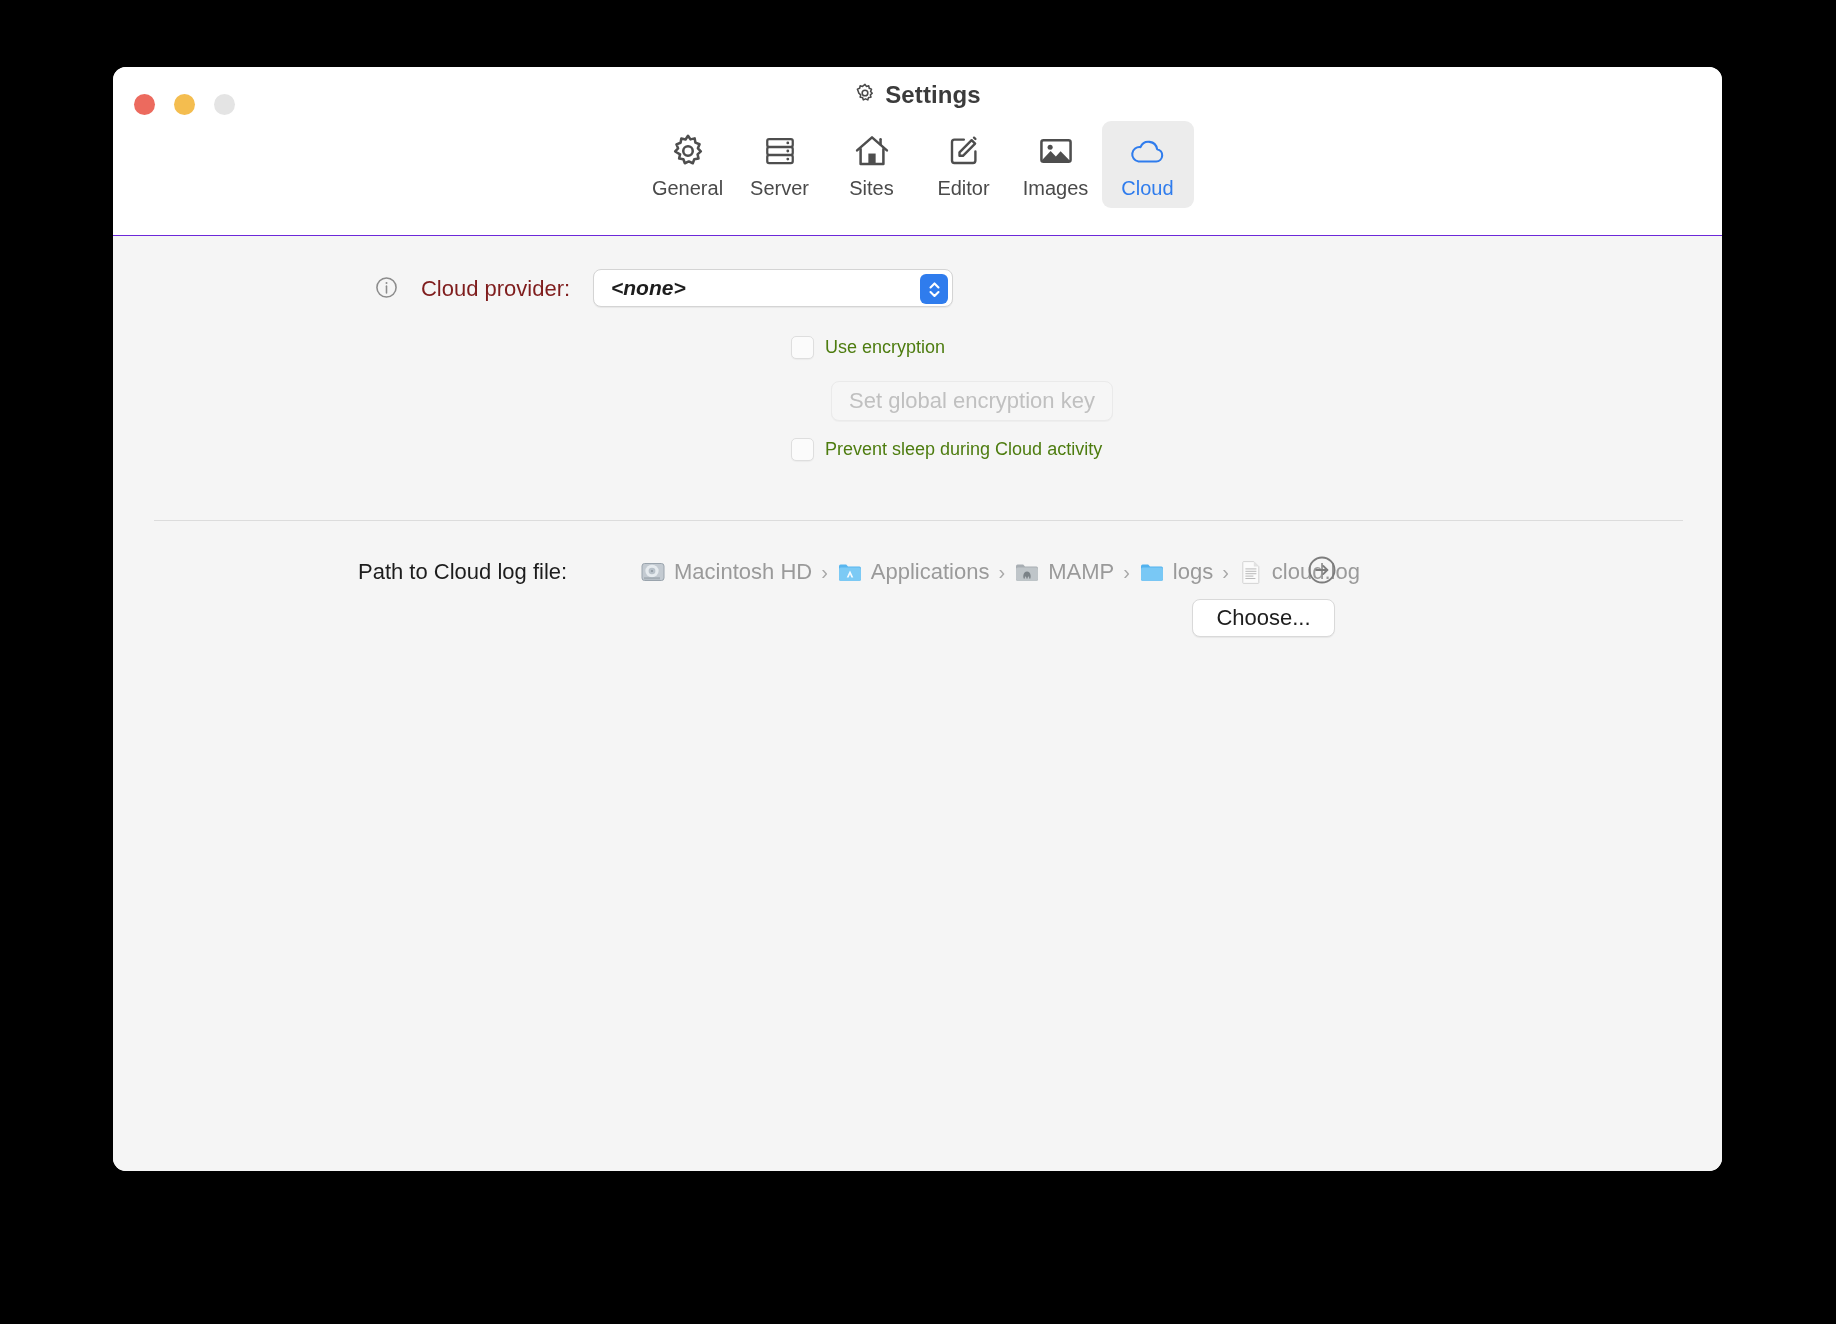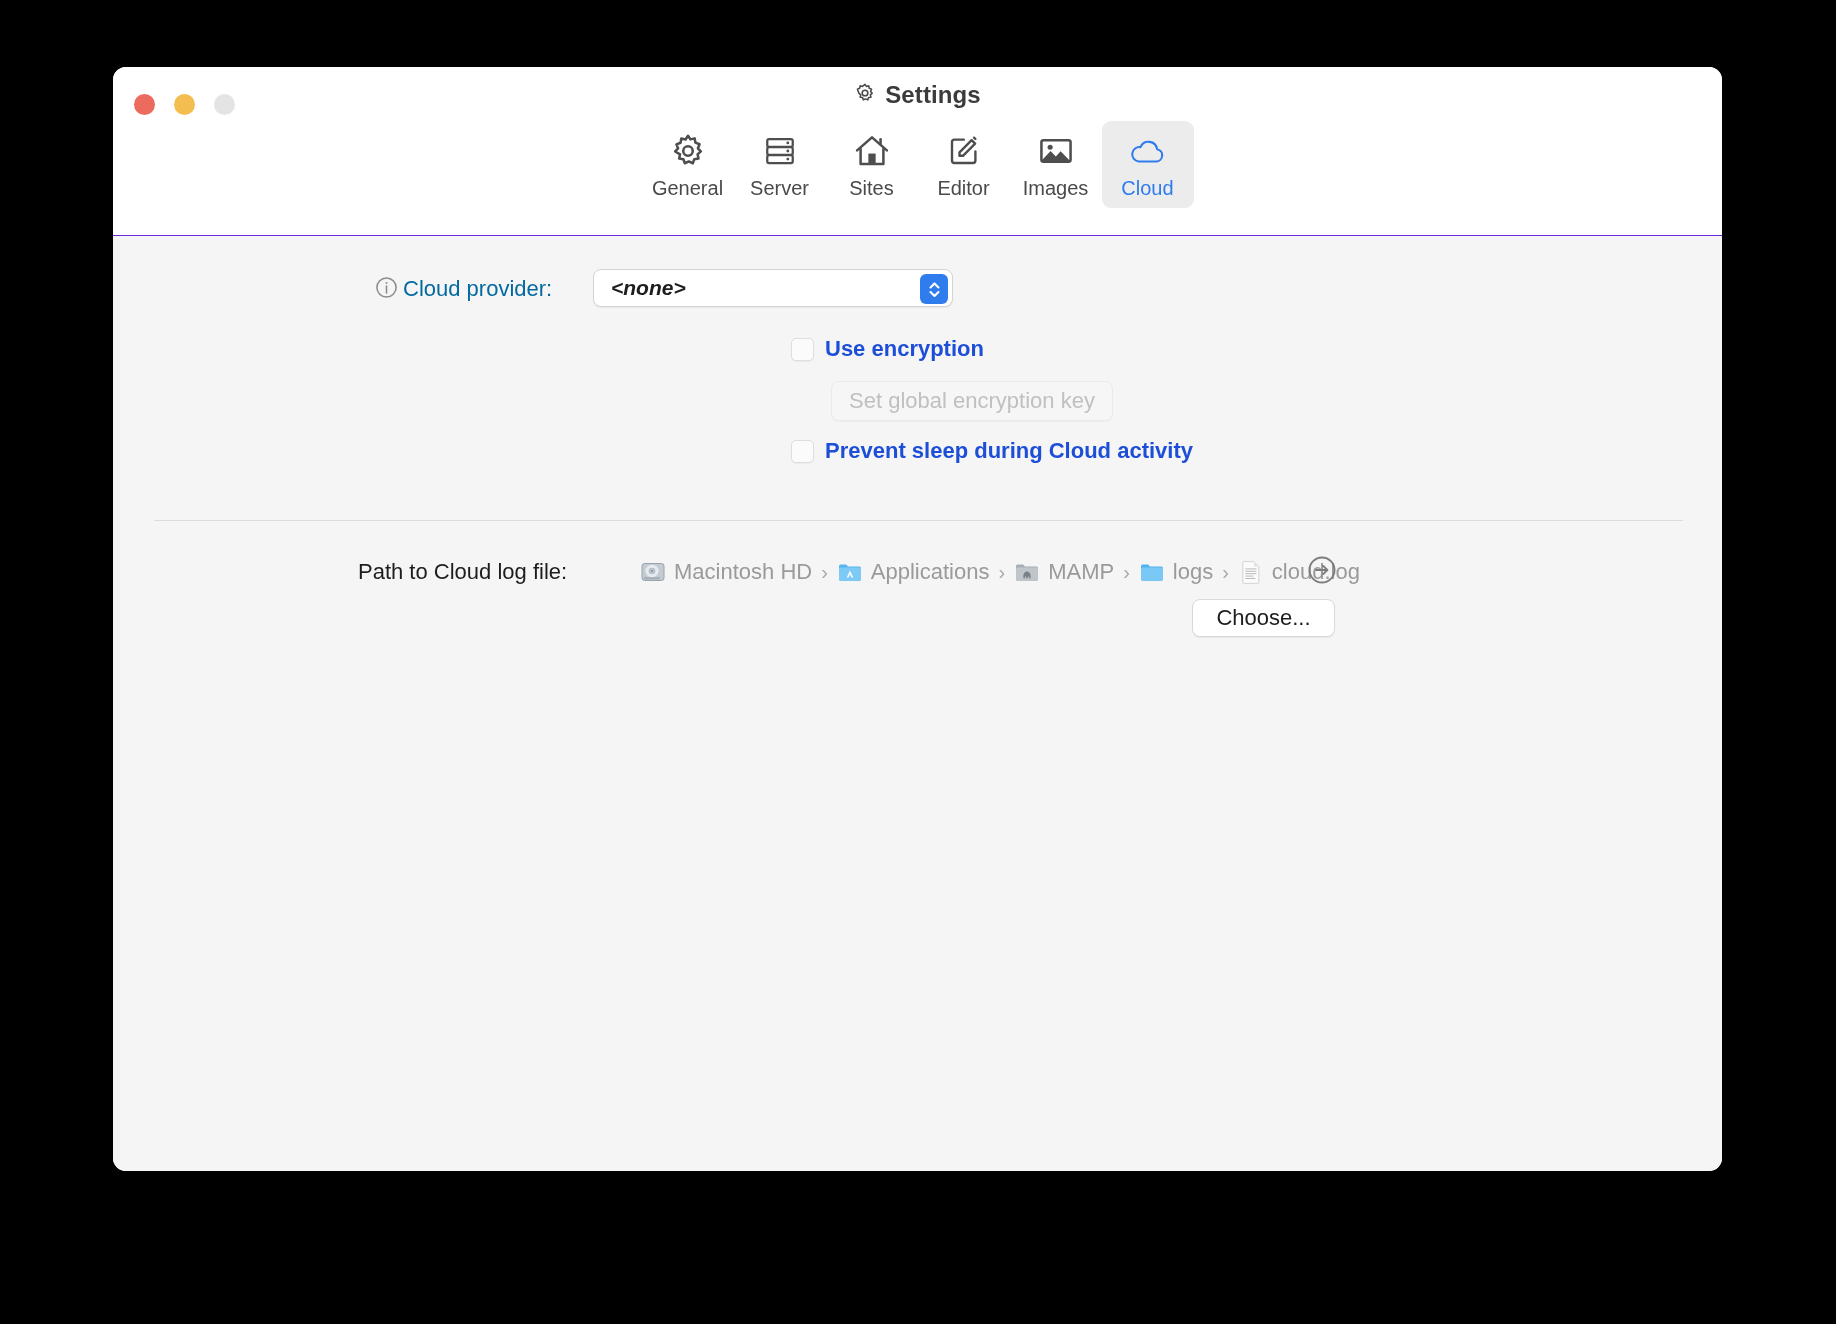--- a/index.html
+++ b/index.html
@@ -121,23 +121,23 @@
   }
   #provider-info-icon {
     position: absolute;
     left: 261px;
     top: 2px;
   }
   #provider-label {
     position: absolute;
     left: 290px;
     width: 185px;
-    text-align: left;
+    text-align: center;
     font-size: 22px;
-    color: #0369a1;
+    color: #7f1d1d;
     top: 3px;
   }
   #provider-select {
     position: absolute;
     left: 480px;
     top: -4px;
     width: 360px;
     height: 38px;
     background: #ffffff;
     border: 1px solid #d4d4d4;
@@ -177,24 +177,23 @@
   #row-prevent    { left: 678px; top: 202px; }
   .cbox {
     width: 23px; height: 23px;
     border-radius: 5px;
     background: #fbfbfb;
     border: 1px solid #dedede;
     box-shadow: 0 1px 1px rgba(0,0,0,0.04);
     flex: 0 0 auto;
   }
   .cblabel {
-    font-size: 22px;
-    color: #1d4ed8;
+    font-size: 18px;
+    color: #4d7c0f;
     white-space: nowrap;
-    font-weight: bold;
   }
 
   #btn-global-key {
     position: absolute;
     left: 718px;
     top: 145px;
     width: 282px;
     height: 40px;
     border-radius: 8px;
     background: #f6f6f6;

